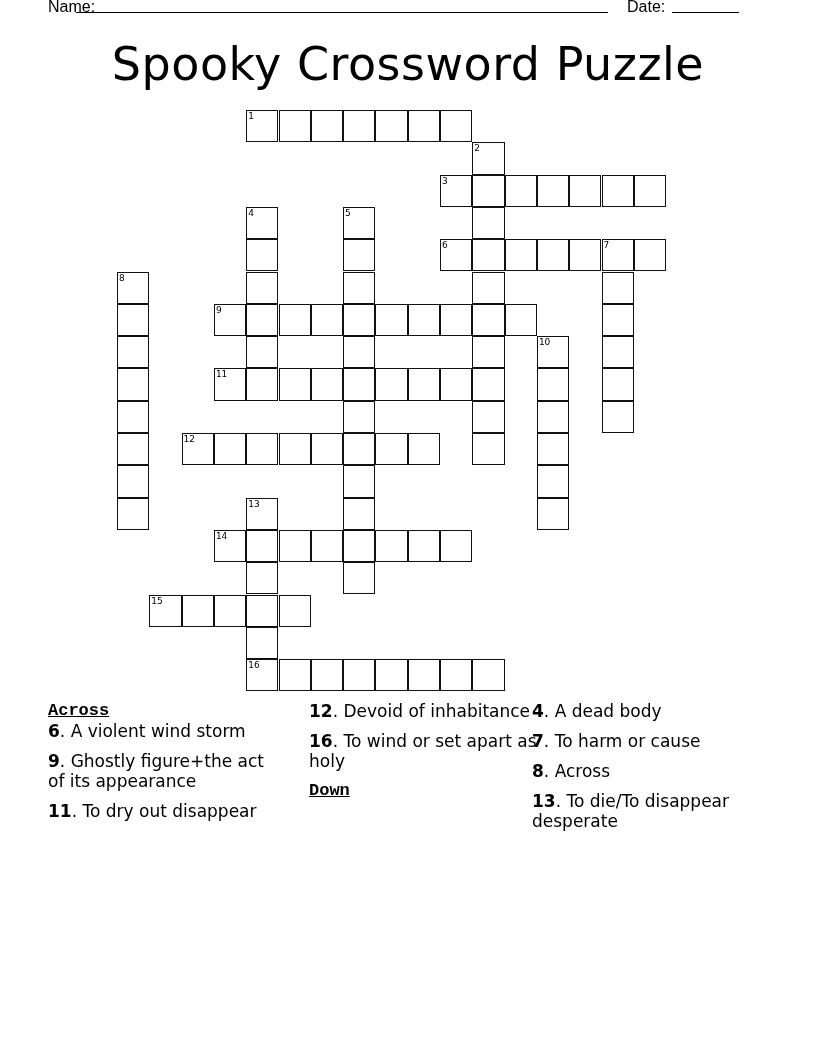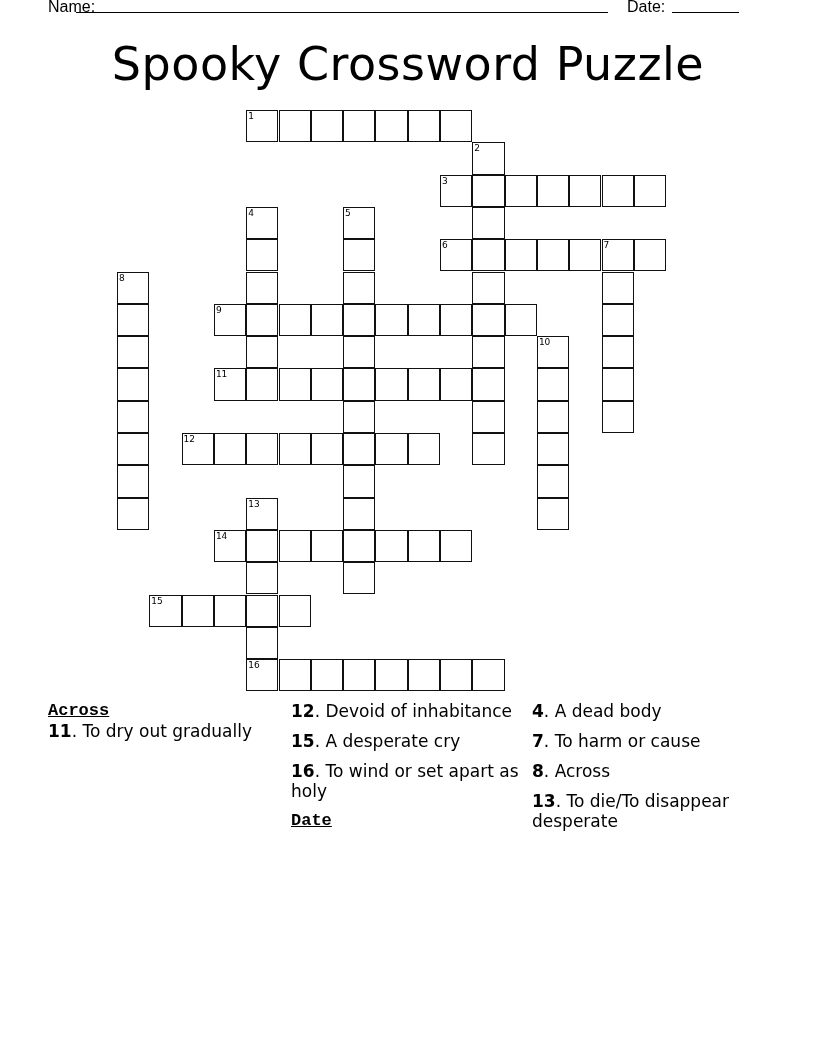--- a/index.html
+++ b/index.html
@@ -75,21 +75,21 @@
       color: #000;
     }
     .clues {
       position: absolute;
       top: 701px;
       font-family: "DejaVu Sans", sans-serif;
       font-size: 17px;
       line-height: 20px;
     }
     .clues.col1 { left: 48px; width: 232px; }
-    .clues.col2 { left: 291px; width: 232px; }
+    .clues.col2 { left: 309px; width: 232px; }
     .clues.col3 { left: 532px; width: 240px; }
     .section-title {
       font-weight: bold;
       text-decoration: underline;
       margin-bottom: 0px;
       font-family: Liberation Mono, monospace;
     }
     .clue {
       margin-bottom: 10px;
     }
@@ -246,28 +246,29 @@
     <div class="cell" style="left: 310.8px; top: 659.1px;"></div>
     <div class="cell" style="left: 343.1px; top: 659.1px;"></div>
     <div class="cell" style="left: 375.4px; top: 659.1px;"></div>
     <div class="cell" style="left: 407.7px; top: 659.1px;"></div>
     <div class="cell" style="left: 440px; top: 659.1px;"></div>
     <div class="cell" style="left: 472.3px; top: 659.1px;"></div>
   </div>
 
 <div class="clues col1">
   <div class="section-title">Across</div>
-  <div class="clue"><span class="cn">11</span>. <span>To dry out gradually</span></div>
+  <div class="clue"><span class="cn">6</span>. <span>A violent wind storm</span></div>
+  <div class="clue"><span class="cn">9</span>. <span>Ghostly figure+the act of its appearance</span></div>
+  <div class="clue"><span class="cn">11</span>. <span>To dry out disappear</span></div>
 </div>
 
 <div class="clues col2">
   <div class="clue"><span class="cn">12</span>. <span>Devoid of inhabitance</span></div>
-  <div class="clue"><span class="cn">15</span>. <span>A desperate cry</span></div>
   <div class="clue"><span class="cn">16</span>. <span>To wind or set apart as holy</span></div>
-  <div class="section-title">Date</div>
+  <div class="section-title">Down</div>
 </div>
 
 <div class="clues col3">
   <div class="clue"><span class="cn">4</span>. <span>A dead body</span></div>
   <div class="clue"><span class="cn">7</span>. <span>To harm or cause</span></div>
   <div class="clue"><span class="cn">8</span>. <span>Across</span></div>
   <div class="clue"><span class="cn">13</span>. <span>To die/To disappear desperate</span></div>
 </div>
 
 </body></html>

